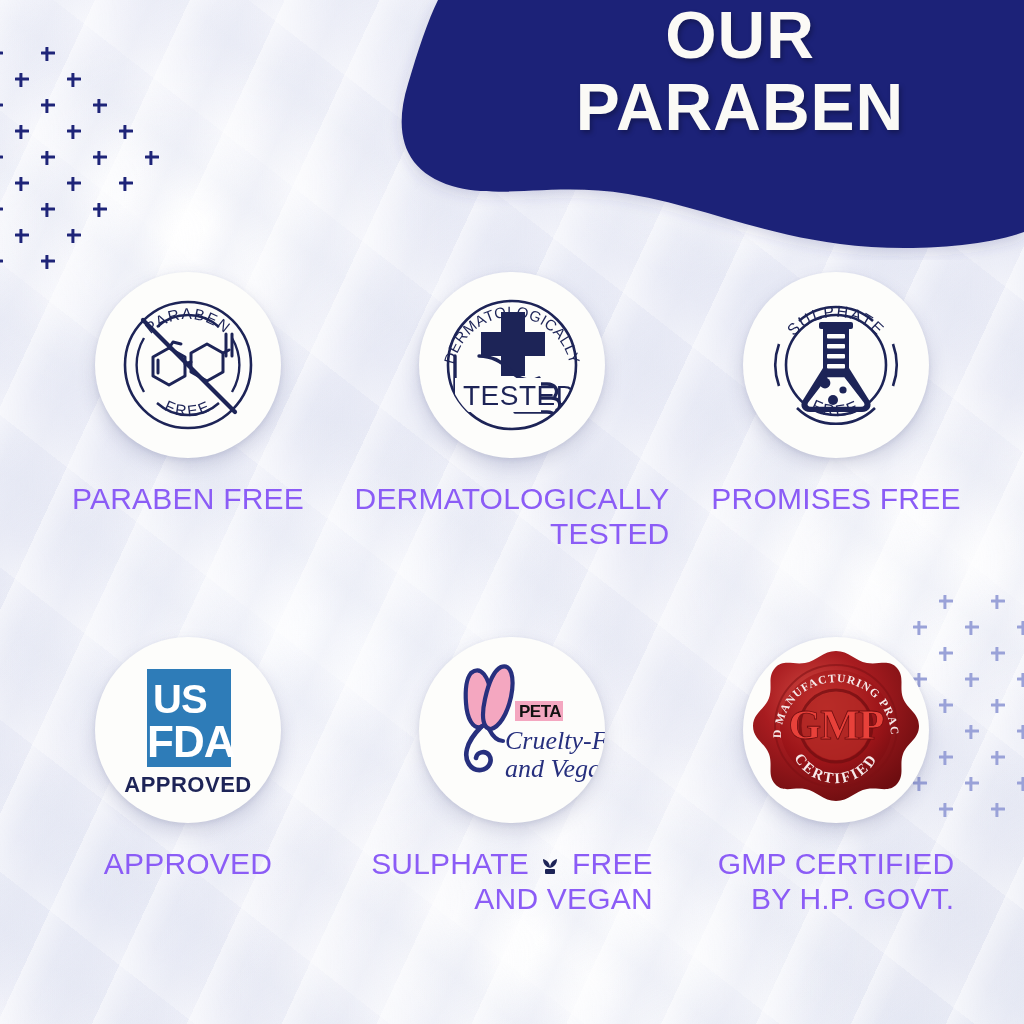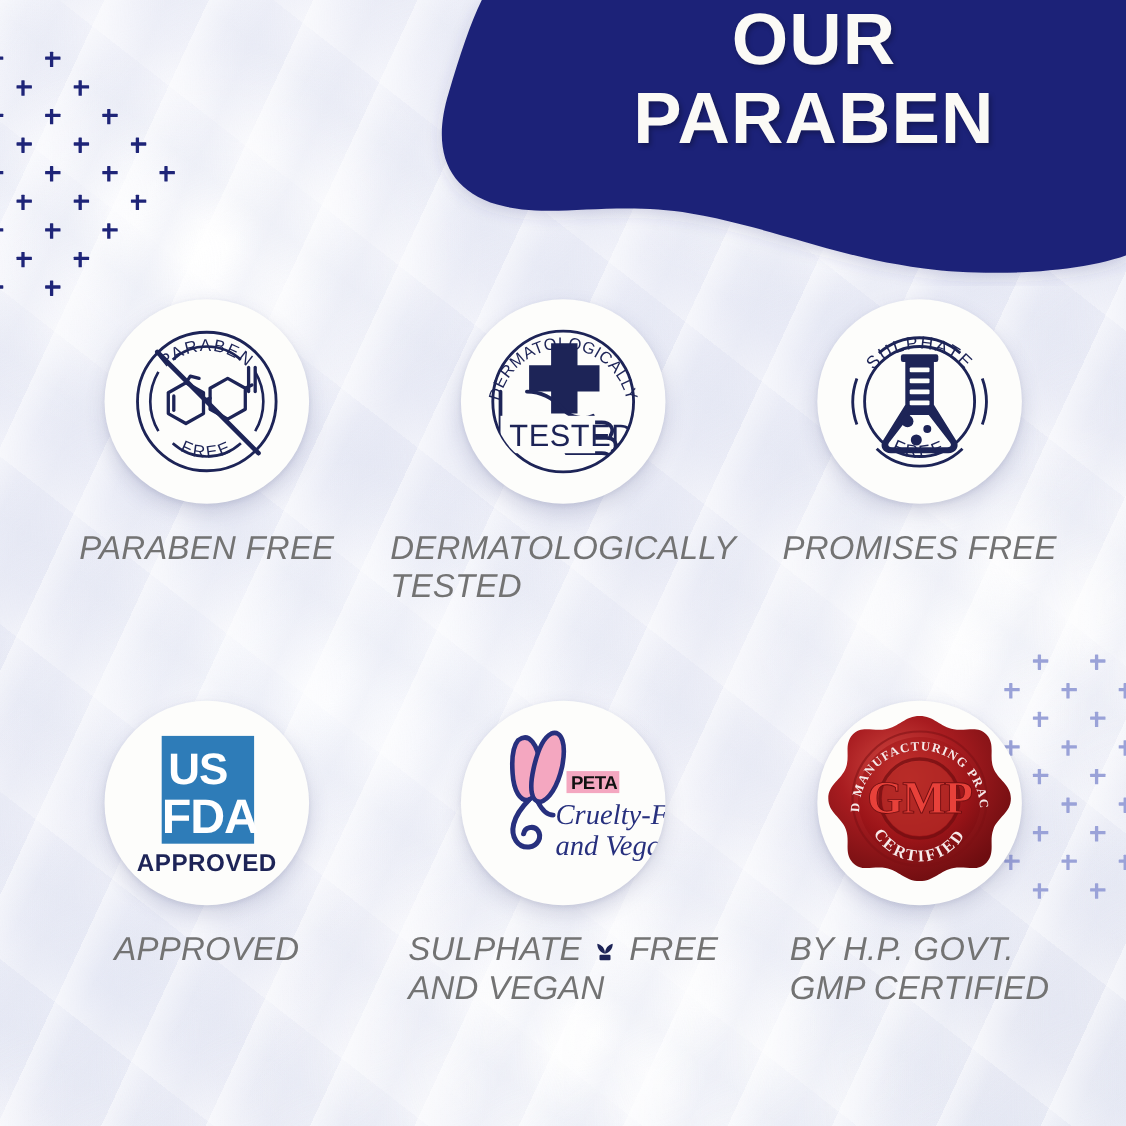--- a/index.html
+++ b/index.html
@@ -120,28 +120,27 @@
     border-radius: 50%;
     background: #fdfdfb;
     box-shadow: 0 8px 18px rgba(60,66,120,0.18), 0 2px 5px rgba(60,66,120,0.10);
     display: flex;
     align-items: center;
     justify-content: center;
     overflow: hidden;
   }
   .badge-caption {
     margin-top: 24px;
-    text-align: left;
-    color: #737373;
+    text-align: right;
+    color: #8b5cf6;
     font-size: 30px;
     line-height: 1.16;
     letter-spacing: .2px;
     font-weight: 400;
     max-width: 330px;
-    font-style: italic;
   }
   .badge-caption .cf-glyph {
     display: inline-block;
     width: 20px; height: 20px;
     vertical-align: -2px;
     margin: 0 3px;
   }
 </style>
 </head>
 <body>
@@ -511,18 +510,18 @@
         <text font-family="'Liberation Serif','DejaVu Serif',serif" font-size="11.5" font-weight="bold" fill="#f6eaea" letter-spacing="1.1">
           <textPath href="#gmp-arc-top" startOffset="50%" text-anchor="middle">GOOD MANUFACTURING PRACTICE</textPath>
         </text>
         <text font-family="'Liberation Serif','DejaVu Serif',serif" font-size="15" font-weight="bold" fill="#f6eaea" letter-spacing="2.2">
           <textPath href="#gmp-arc-bot" startOffset="50%" text-anchor="middle">CERTIFIED</textPath>
         </text>
         <text x="93" y="102" text-anchor="middle" font-family="'Liberation Serif','DejaVu Serif',serif" font-size="42" font-weight="bold" fill="#e8413a" stroke="#6e0d10" stroke-width="0.8" letter-spacing="-1">GMP</text>
       </svg>
     </div>
     <div class="badge-caption">
+      <div>GMP CERTIFIED</div>
       <div>BY H.P. GOVT.</div>
-      <div>GMP CERTIFIED</div>
     </div>
   </div>
 
 </div>
 
 </body></html>

